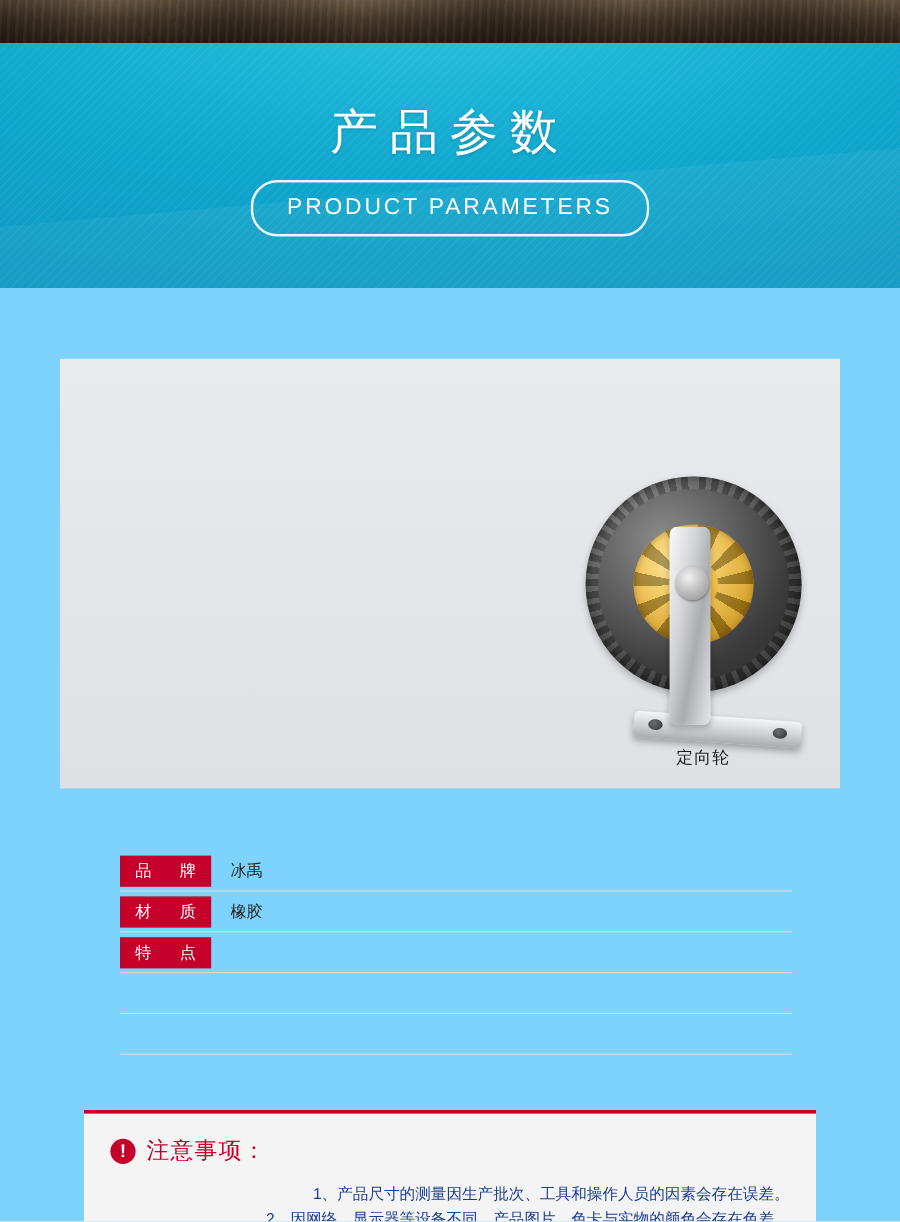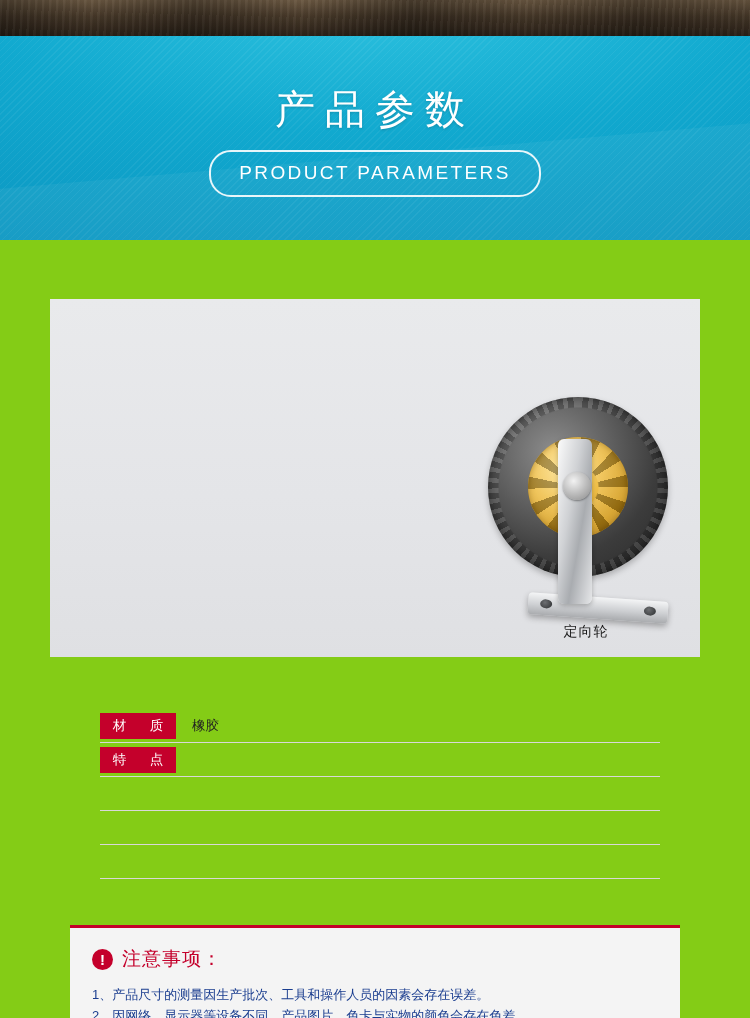--- a/index.html
+++ b/index.html
@@ -7,21 +7,21 @@
     margin: 0; padding: 0;
     width: 750px;
     background: #ffffff;
     font-family: "Liberation Sans", sans-serif;
   }
   #page {
     position: relative;
     width: 750px;
     height: 1018px;
     overflow: hidden;
-    background: #84cc16;
+    background: #7dd3fc;
   }
 
   
   .wood-strip {
     position: absolute;
     top: 0; left: 0;
     width: 750px; height: 36px;
     background:
       linear-gradient(90deg, rgba(0,0,0,0.35) 0%, rgba(0,0,0,0.05) 12%, rgba(0,0,0,0.3) 26%,
                             rgba(0,0,0,0.02) 40%, rgba(0,0,0,0.35) 55%, rgba(0,0,0,0.08) 70%,
@@ -213,20 +213,21 @@
   }
   .notice-title {
     color: #c4002b;
     font-size: 19px;
     letter-spacing: 1px;
   }
   .notice-line {
     color: #1a3d8f;
     font-size: 13px;
     line-height: 21px;
+    text-align: right;
   }
 </style>
 </head>
 <body>
 
 <div id="page">
 
   <div class="wood-strip"></div>
 
   <div class="banner">
@@ -253,20 +254,24 @@
       </div>
       <div class="fork" style="left:100px; top:52px; width:34px; height:165px; border-radius:6px;"></div>
       <div class="axle" style="left:105px; top:85px; width:28px; height:28px;"></div>
       <div class="caster-label" style="left:48px; top:236px;">定向轮</div>
     </div>
   </div>
 
   <div class="spec">
 
     <div class="spec-row">
+      <div class="spec-key">品　牌</div>
+      <div class="spec-val">冰禹</div>
+    </div>
+    <div class="spec-row">
       <div class="spec-key">材　质</div>
       <div class="spec-val">橡胶</div>
     </div>
     <div class="spec-row">
       <div class="spec-key">特　点</div>
     </div>
 
     <div class="spec-underline" style="top:30px;"></div>
     <div class="spec-underline" style="top:64px;"></div>
     <div class="spec-underline" style="top:98px;"></div>

